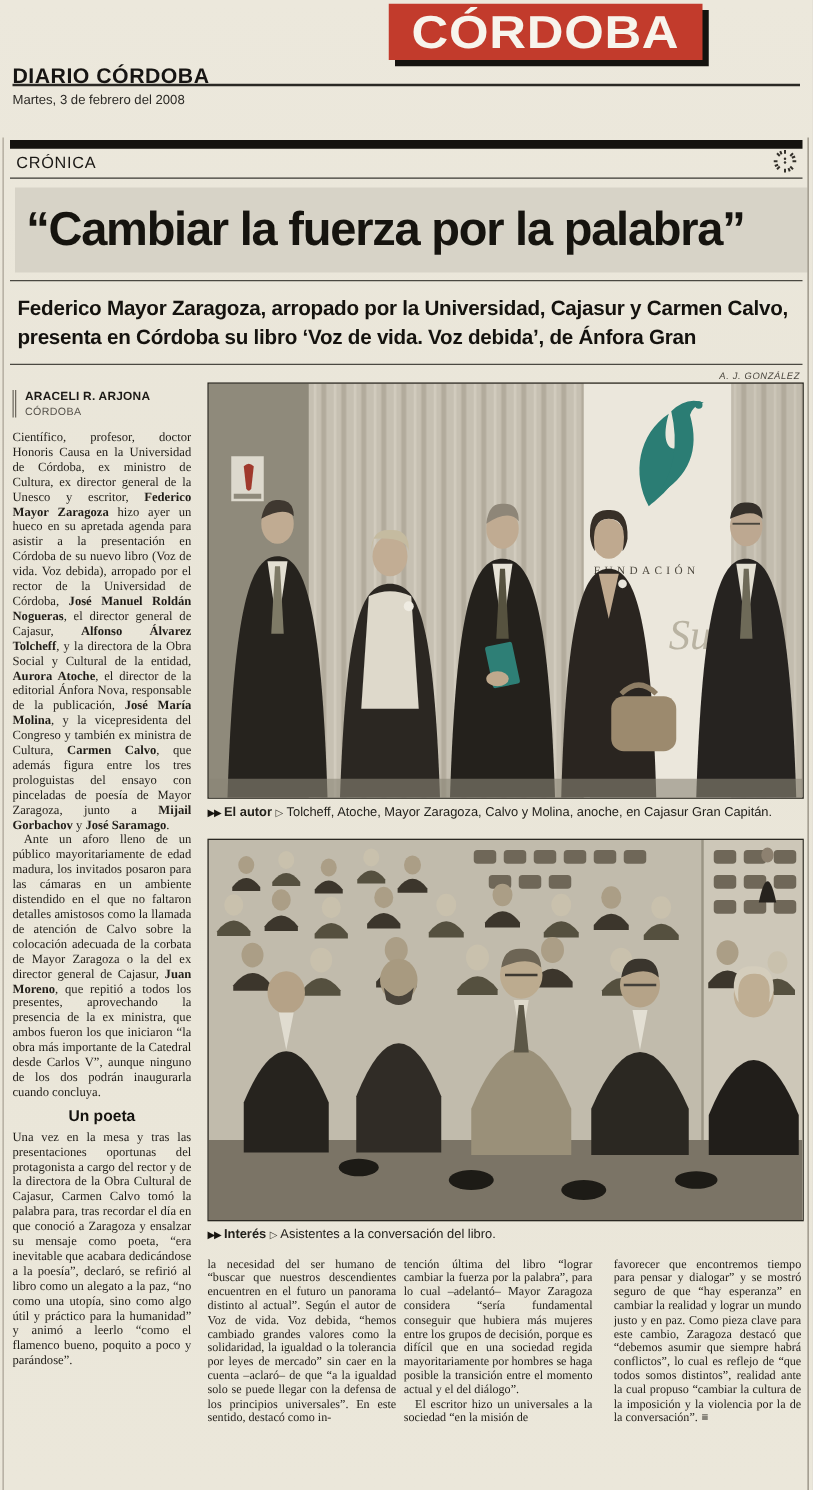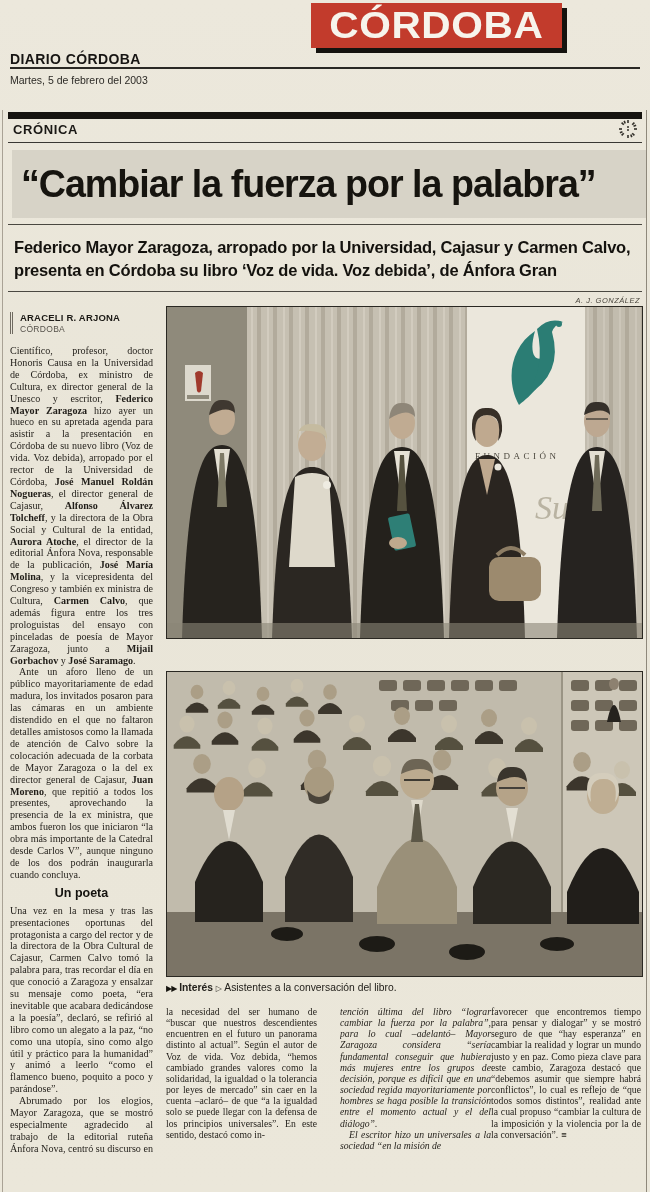--- a/index.html
+++ b/index.html
@@ -1,28 +1,28 @@
 <!DOCTYPE html>
 <html lang="es"><head>
 <meta charset="utf-8">
 <style>
   html,body{margin:0;padding:0;}
   body{width:650px;height:1192px;background:#dedbd2;font-family:"Liberation Sans",sans-serif;}
   #page{position:relative;width:650px;height:1192px;background:linear-gradient(180deg,#ece8dc 0%,#e9e5d8 40%,#ebe7da 100%);overflow:hidden;color:#1c1a17;}
 
   
-  .paper-name{position:absolute;left:10px;top:51px;font-size:14px;font-weight:bold;letter-spacing:.4px;color:#171513;}
+  .paper-name{position:absolute;left:10px;top:51px;font-size:17px;font-weight:bold;letter-spacing:.4px;color:#171513;}
   .head-rule{position:absolute;left:10px;top:67px;width:630px;height:2px;background:#2a2824;}
   .date-line{position:absolute;left:10px;top:74px;font-size:10.5px;color:#2c2a26;}
   .logo-box{position:absolute;left:311px;top:3px;width:251px;height:45px;background:#c23b2c;box-shadow:5px 5px 0 0 #15130f;display:flex;align-items:center;justify-content:center;}
   .logo-text{color:#f7f4ec;font-weight:bold;font-size:37px;letter-spacing:.5px;transform:scaleX(1.1);font-family:"Liberation Sans",sans-serif;}
 
   
   .section-bar{position:absolute;left:8px;top:112px;width:634px;height:7px;background:#15130f;}
-  .section-label{position:absolute;left:13px;top:122px;font-size:13px;font-weight:700;letter-spacing:.6px;color:#1a1815;}
+  .section-label{position:absolute;left:13px;top:122px;font-size:13px;font-weight:400;letter-spacing:.6px;color:#1a1815;}
   .sunburst{position:absolute;left:618px;top:119px;width:20px;height:20px;}
   .section-rule{position:absolute;left:8px;top:142px;width:634px;height:1px;background:#3a3833;}
 
   
   .headline-band{position:absolute;left:12px;top:150px;width:634px;height:68px;background:#d7d3c7;display:flex;align-items:center;}
   .headline{font-family:"Liberation Sans",sans-serif;font-weight:bold;font-size:38px;color:#16140f;white-space:nowrap;padding-left:9px;letter-spacing:-1px;transform:scaleX(.99);transform-origin:left;}
   .rule-a{position:absolute;left:8px;top:224px;width:634px;height:1px;background:#4a4841;}
   .subhead{position:absolute;left:14px;top:236px;width:620px;font-size:16.5px;font-weight:bold;line-height:1.42;color:#14120e;letter-spacing:-.2px;}
   .rule-b{position:absolute;left:8px;top:291px;width:634px;height:1px;background:#4a4841;}
   .photo-credit{position:absolute;right:10px;top:296px;font-size:7.5px;letter-spacing:.5px;color:#4a463e;font-style:italic;}
@@ -36,21 +36,21 @@
   .byline .author{font-size:9.5px;font-weight:bold;color:#1c1a16;letter-spacing:.2px;}
   .byline .place{font-size:8.5px;color:#55514a;margin-top:1px;letter-spacing:.3px;}
 
   
   .col{position:absolute;overflow:hidden;font-family:"Liberation Serif","DejaVu Serif",serif;color:#201d18;text-align:justify;hyphens:auto;-webkit-hyphens:auto;}
   .col p{margin:0;text-indent:9px;}
   .col p:first-child{text-indent:0;}
   #col1{left:10px;top:345px;width:143px;height:846px;font-size:10.1px;line-height:11.9px;}
   .bcol{top:1006px;height:186px;font-size:9.7px;line-height:11.15px;}
   #col2{left:166px;width:151px;}
-  #col3{left:340px;width:151px;font-style:italic;}
+  #col3{left:323px;width:151px;}
   #col4{left:491px;width:150px;}
   .col h3{font-family:"Liberation Sans",sans-serif;font-size:12.5px;margin:7px 0 5px 0;color:#14120e;text-align:center;}
   .col .b{font-weight:bold;}
   .col .i{}
   .endmark{font-weight:bold;margin-left:3px;letter-spacing:-1px;}
 
   
   .photo{position:absolute;left:166px;border:1px solid #2a2822;background:#b5afa1;}
   #photo1{top:306px;width:475px;height:331px;}
   #photo2{top:671px;width:475px;height:304px;}
@@ -61,21 +61,21 @@
   .caption .kicker{font-weight:bold;}
   .caption .tri{font-size:8px;color:#3c3a33;}
 </style>
 </head>
 <body>
 
 <div id="page">
 
   <div class="paper-name">DIARIO CÓRDOBA</div>
   <div class="head-rule"></div>
-  <div class="date-line">Martes, 5 de febrero del 2003</div>
+  <div class="date-line">Martes, 3 de febrero del 2008</div>
   <div class="logo-box">
     <span class="logo-text">CÓRDOBA</span>
   </div>
 
   <div class="section-bar"></div>
   <div class="section-label">CRÓNICA</div>
   <svg class="sunburst" viewBox="0 0 20 20">
     <g stroke="#33302a" stroke-width="1.6">
       <line x1="10" y1="1" x2="10" y2="4"></line>
         <line x1="10" y1="16" x2="10" y2="19"></line>
@@ -109,21 +109,20 @@
   <div class="byline">
     <div class="author">ARACELI R. ARJONA</div>
     <div class="place">CÓRDOBA</div>
   </div>
 
   <div id="col1" class="col">
       <p><span>Científico, profesor, doctor Honoris Causa en la Universidad de Córdoba, ex ministro de Cultura, ex director general de la Unesco y escritor, </span><span class="b">Federico Mayor Zaragoza</span><span> hizo ayer un hueco en su apretada agenda para asistir a la presentación en Córdoba de su nuevo libro </span><span class="i">(Voz de vida. Voz debida)</span><span>, arropado por el rector de la Universidad de Córdoba, </span><span class="b">José Manuel Roldán Nogueras</span><span>, el director general de Cajasur, </span><span class="b">Alfonso Álvarez Tolcheff</span><span>, y la directora de la Obra Social y Cultural de la entidad, </span><span class="b">Aurora Atoche</span><span>, el director de la editorial Ánfora Nova, responsable de la publicación, </span><span class="b">José María Molina</span><span>, y la vicepresidenta del Congreso y también ex ministra de Cultura, </span><span class="b">Carmen Calvo</span><span>, que además figura entre los tres prologuistas del ensayo con pinceladas de poesía de Mayor Zaragoza, junto a </span><span class="b">Mijail Gorbachov</span><span> y </span><span class="b">José Saramago</span><span>.</span></p>
       <p><span>Ante un aforo lleno de un público mayoritariamente de edad madura, los invitados posaron para las cámaras en un ambiente distendido en el que no faltaron detalles amistosos como la llamada de atención de Calvo sobre la colocación adecuada de la corbata de Mayor Zaragoza o la del ex director general de Cajasur, </span><span class="b">Juan Moreno</span><span>, que repitió a todos los presentes, aprovechando la presencia de la ex ministra, que ambos fueron los que iniciaron “la obra más importante de la Catedral desde Carlos V”, aunque ninguno de los dos podrán inaugurarla cuando concluya.</span></p>
       <h3>Un poeta</h3>
       <p style="text-indent: 0px;"><span>Una vez en la mesa y tras las presentaciones oportunas del protagonista a cargo del rector y de la directora de la Obra Cultural de Cajasur, Carmen Calvo tomó la palabra para, tras recordar el día en que conoció a Zaragoza y ensalzar su mensaje como poeta, “era inevitable que acabara dedicándose a la poesía”, declaró, se refirió al libro como un alegato a la paz, “no como una utopía, sino como algo útil y práctico para la humanidad” y animó a leerlo “como el flamenco bueno, poquito a poco y parándose”.</span></p>
-      <p><span>Abrumado por los elogios, Mayor Zaragoza, que se mostró especialmente agradecido al trabajo de la editorial ruteña Ánfora Nova, centró su discurso en</span></p>
     </div>
   <div id="col2" class="col bcol">
       <p><span>la necesidad del ser humano de “buscar que nuestros descendientes encuentren en el futuro un panorama distinto al actual”. Según el autor de </span><span class="i">Voz de vida. Voz debida</span><span>, “hemos cambiado grandes valores como la solidaridad, la igualdad o la tolerancia por leyes de mercado” sin caer en la cuenta –aclaró– de que “a la igualdad solo se puede llegar con la defensa de los principios universales”. En este sentido, destacó como in-</span></p>
     </div>
   <div id="col3" class="col bcol">
       <p><span>tención última del libro “lograr cambiar la fuerza por la palabra”, para lo cual –adelantó– Mayor Zaragoza considera “sería fundamental conseguir que hubiera más mujeres entre los grupos de decisión, porque es difícil que en una sociedad regida mayoritariamente por hombres se haga posible la transición entre el momento actual y el del diálogo”.</span></p>
       <p><span>El escritor hizo un universales a la sociedad “en la misión de</span></p>
     </div>
   <div id="col4" class="col bcol">
       <p><span>favorecer que encontremos tiempo para pensar y dialogar” y se mostró seguro de que “hay esperanza” en cambiar la realidad y lograr un mundo justo y en paz. Como pieza clave para este cambio, Zaragoza destacó que “debemos asumir que siempre habrá conflictos”, lo cual es reflejo de “que todos somos distintos”, realidad ante la cual propuso “cambiar la cultura de la imposición y la violencia por la de la conversación”.</span><span class="endmark">≡</span></p>
@@ -194,20 +193,26 @@
     <g>
       <path d="M390 331 C395 172 410 140 430 140 C450 140 465 172 470 331 Z" fill="#262320"></path>
       <path d="M422 144 L430 196 L438 144 Z" fill="#e3dfd2"></path>
       <path d="M428 148 L432 148 L435 204 L425 204 Z" fill="#6e6a58"></path>
       <ellipse cx="430" cy="114" rx="13" ry="16" fill="#bda891"></ellipse>
       <path d="M417 108 Q419 94 430 95 Q443 94 443 108 Q436 99 417 108 Z" fill="#35302a"></path>
       <line x1="419" y1="112" x2="441" y2="112" stroke="#4a453d" stroke-width="1.5"></line>
     </g>
     <rect y="316" width="475" height="15" fill="#8b8577" opacity=".6"></rect>
   </svg>
+  <div id="caption1" class="caption">
+    <span class="arrows">▶▶</span>
+    <span class="kicker">El autor</span>
+    <span class="tri">▷</span>
+    <span>Tolcheff, Atoche, Mayor Zaragoza, Calvo y Molina, anoche, en Cajasur Gran Capitán.</span>
+  </div>
 
   <svg id="photo2" class="photo" viewBox="0 0 475 304">
     <defs>
       <g id="hd">
           <ellipse cx="0" cy="0" rx="8" ry="9" fill="#ab9e86"></ellipse>
           <path d="M-14 22 Q0 4 14 22 L14 26 L-14 26 Z" fill="#3c362c"></path>
         </g>
       <g id="hd2">
           <ellipse cx="0" cy="0" rx="8" ry="9" fill="#c9c1ad"></ellipse>
           <path d="M-14 22 Q0 4 14 22 L14 26 L-14 26 Z" fill="#55503f"></path>

